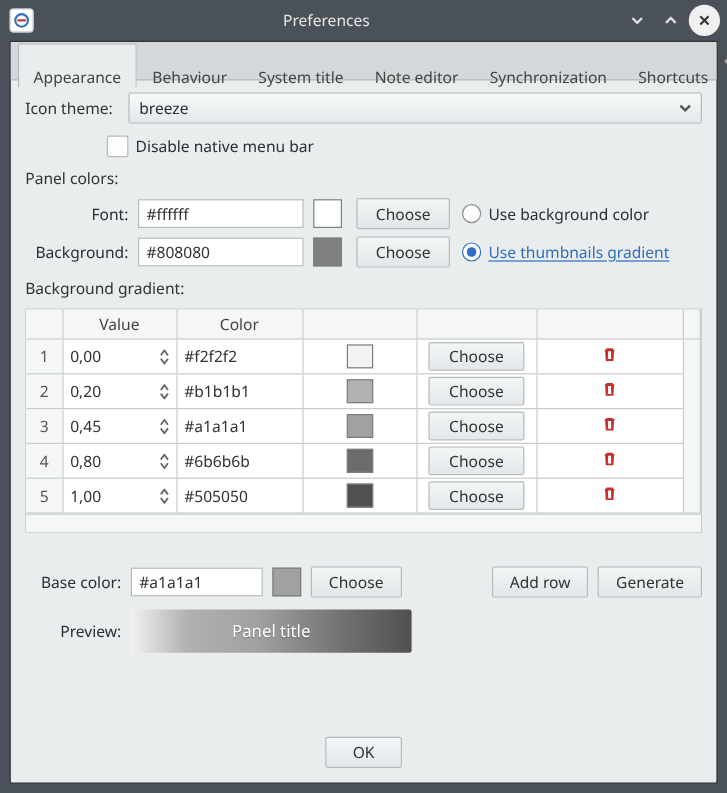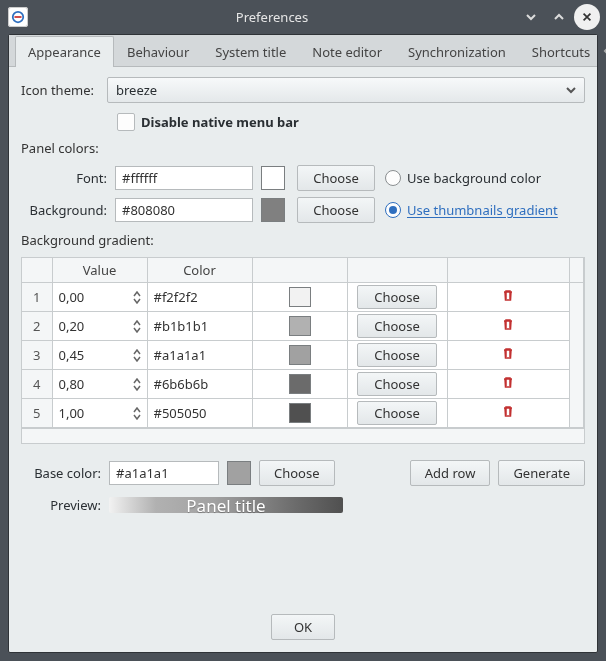--- a/index.html
+++ b/index.html
@@ -29,21 +29,21 @@
   .titlebar .title { flex:1; text-align:center; font-size:13px; color:#e6e6e6; }
   .titlebar .win-btn { width:26px; height:26px; display:flex; align-items:center; justify-content:center; margin-left:2px; border-radius:13px; cursor:default;}
   .titlebar .win-close { background:#f0f0f0; color:#333; }
   .titlebar svg.chev { width:14px; height:14px; stroke:#dcdcdc; stroke-width:2; fill:none; }
 
   
   .dialog-body { flex:1; margin:0 8px 8px 8px; background:var(--bg-body); border:1px solid #2f3337; border-radius:2px; display:flex; flex-direction:column; box-sizing:border-box; }
 
   
   .tabs-row { display:flex; align-items:stretch; height:32px; background:var(--bg-tabs); border-bottom:1px solid var(--border); padding-left:6px; padding-right:0; box-sizing:border-box; }
-  .tab { padding:0 12px; display:flex; align-items:center; color:#444; border:1px solid transparent; border-bottom:none; position:relative; top:1px; cursor:default; white-space:nowrap; }
+  .tab { padding:18px 12px; display:flex; color:#444; border:1px solid transparent; border-bottom:none; position:relative; top:1px; cursor:default; white-space:nowrap; }
   .tab.active { background:var(--tab-active-bg); border-color:var(--border); border-top-left-radius:2px; border-top-right-radius:2px; }
   .tab-scroll { width:20px; display:flex; align-items:center; justify-content:center; }
   .tab-scroll svg { width:10px; height:10px; stroke:#555; stroke-width:2; fill:none; }
   .tab-scroll.disabled svg { stroke:#aaa; }
 
   
   .content { flex:1; padding:10px 12px 12px 12px; display:flex; flex-direction:column; gap:8px; box-sizing:border-box; }
 
   
   .h-row { display:flex; align-items:center; gap:8px; }
@@ -92,21 +92,21 @@
   .tbl .swatch-cell { display:flex; justify-content:center;}
   .tbl .swatch-cell .swatch { width:22px; height:20px; }
 
   .tbl-scrollgap { height:14px; background:#f4f6f7; border-top:1px solid var(--border-light); }
 
   .btn.choose-sm { height:24px; padding:0 16px; }
 
   .del-icon svg { width:14px; height:14px; stroke:var(--delete-red); stroke-width:1.5; fill:none;}
 
   
-  .preview-bar { flex:1; height:16px; border-radius:2px; display:flex; align-items:center; justify-content:center; color:#fff; font-size:17px; text-shadow:0 1px 1px rgba(0,0,0,.3); }
+  .preview-bar { flex:1; height:36px; border-radius:2px; display:flex; align-items:center; justify-content:center; color:#fff; font-size:14px; text-shadow:0 1px 1px rgba(0,0,0,.3); }
 
   
   .footer { display:flex; justify-content:center; padding:10px 0 12px 0; }
 
   .section-label { color:#333; }
 
   .grid-colors { display:grid; grid-template-columns: 86px 138px 28px 80px 1fr; gap:6px 8px; align-items:center; }
   .grid-colors .lbl { text-align:right; }
 
   .col-value { width:95px; }
@@ -182,21 +182,21 @@
         <label class="field-label short" style="min-width:78px; text-align:left;">Icon theme:</label>
         <div class="combo">
           <span>breeze</span>
           <svg class="chev" viewBox="0 0 10 10">
               <path d="M1 3 L5 7 L9 3"></path>
             </svg>
         </div>
       </div>
 
       <div class="h-row" style="gap:40px; margin-top:2px;">
-        <div class="h-row" style="gap:6px; margin-left:96px;font-weight:bold;">
+        <div class="h-row" style="gap:6px; margin-left:68px;">
           <span class="checkbox"></span>
           <span>Disable native menu bar</span>
         </div>
       </div>
 
       <div class="section-label">Panel colors:</div>
 
       <div class="grid-colors">
 
         <div class="lbl">Font:</div>
@@ -372,21 +372,21 @@
                 <td class="center"><button class="btn choose-sm">Choose</button></td>
                 <td class="center"><span class="del-icon"><svg viewBox="0 0 14 14">
                       <path d="M3 4 H11 M5 4 V11 M9 4 V11 M4 4 L4.5 12 H9.5 L10 4 M5 4 V3 H9 V4"></path>
                     </svg></span></td>
               </tr>
             </tbody>
         </table>
         <div class="tbl-scrollgap"></div>
       </div>
 
-      <div class="h-row" style="margin-top:8px; gap:8px;">
+      <div class="h-row" style="margin-top:20px; gap:8px;">
         <label style="min-width:80px; text-align:right;">Base color:</label>
         <input class="text-input" style="width: 110px;" value="#a1a1a1">
         <div class="swatch" style="background:#a1a1a1;"></div>
         <button class="btn">Choose</button>
         <div style="flex:1"></div>
         <button class="btn">Add row</button>
         <button class="btn">Generate</button>
       </div>
 
       <div class="h-row" style="gap:8px; margin-top:2px;">

